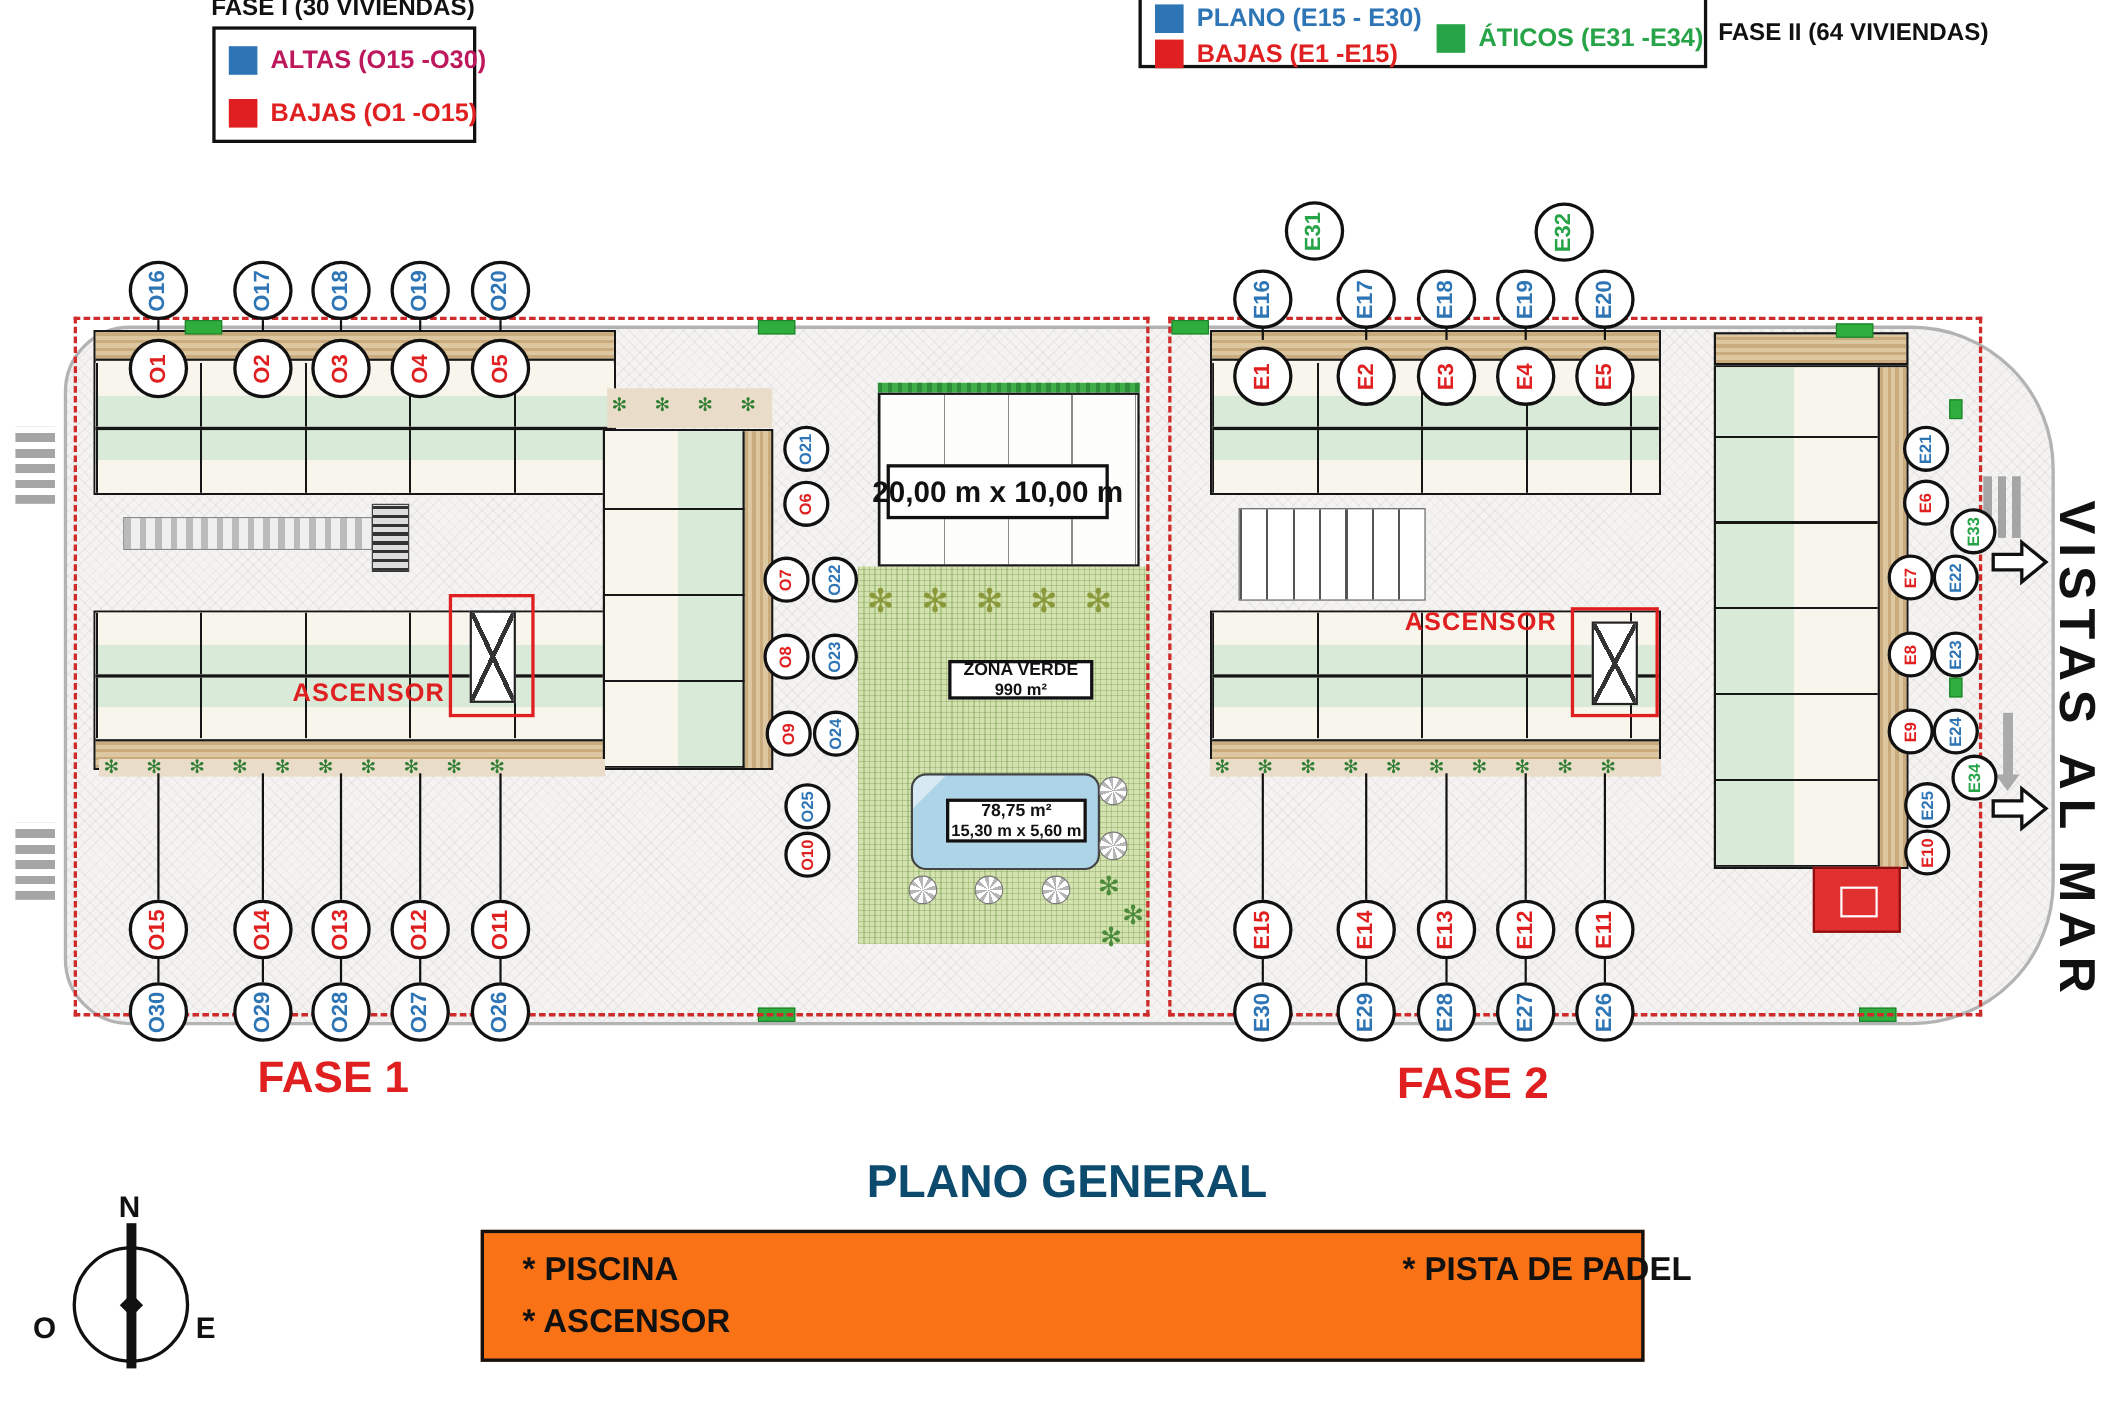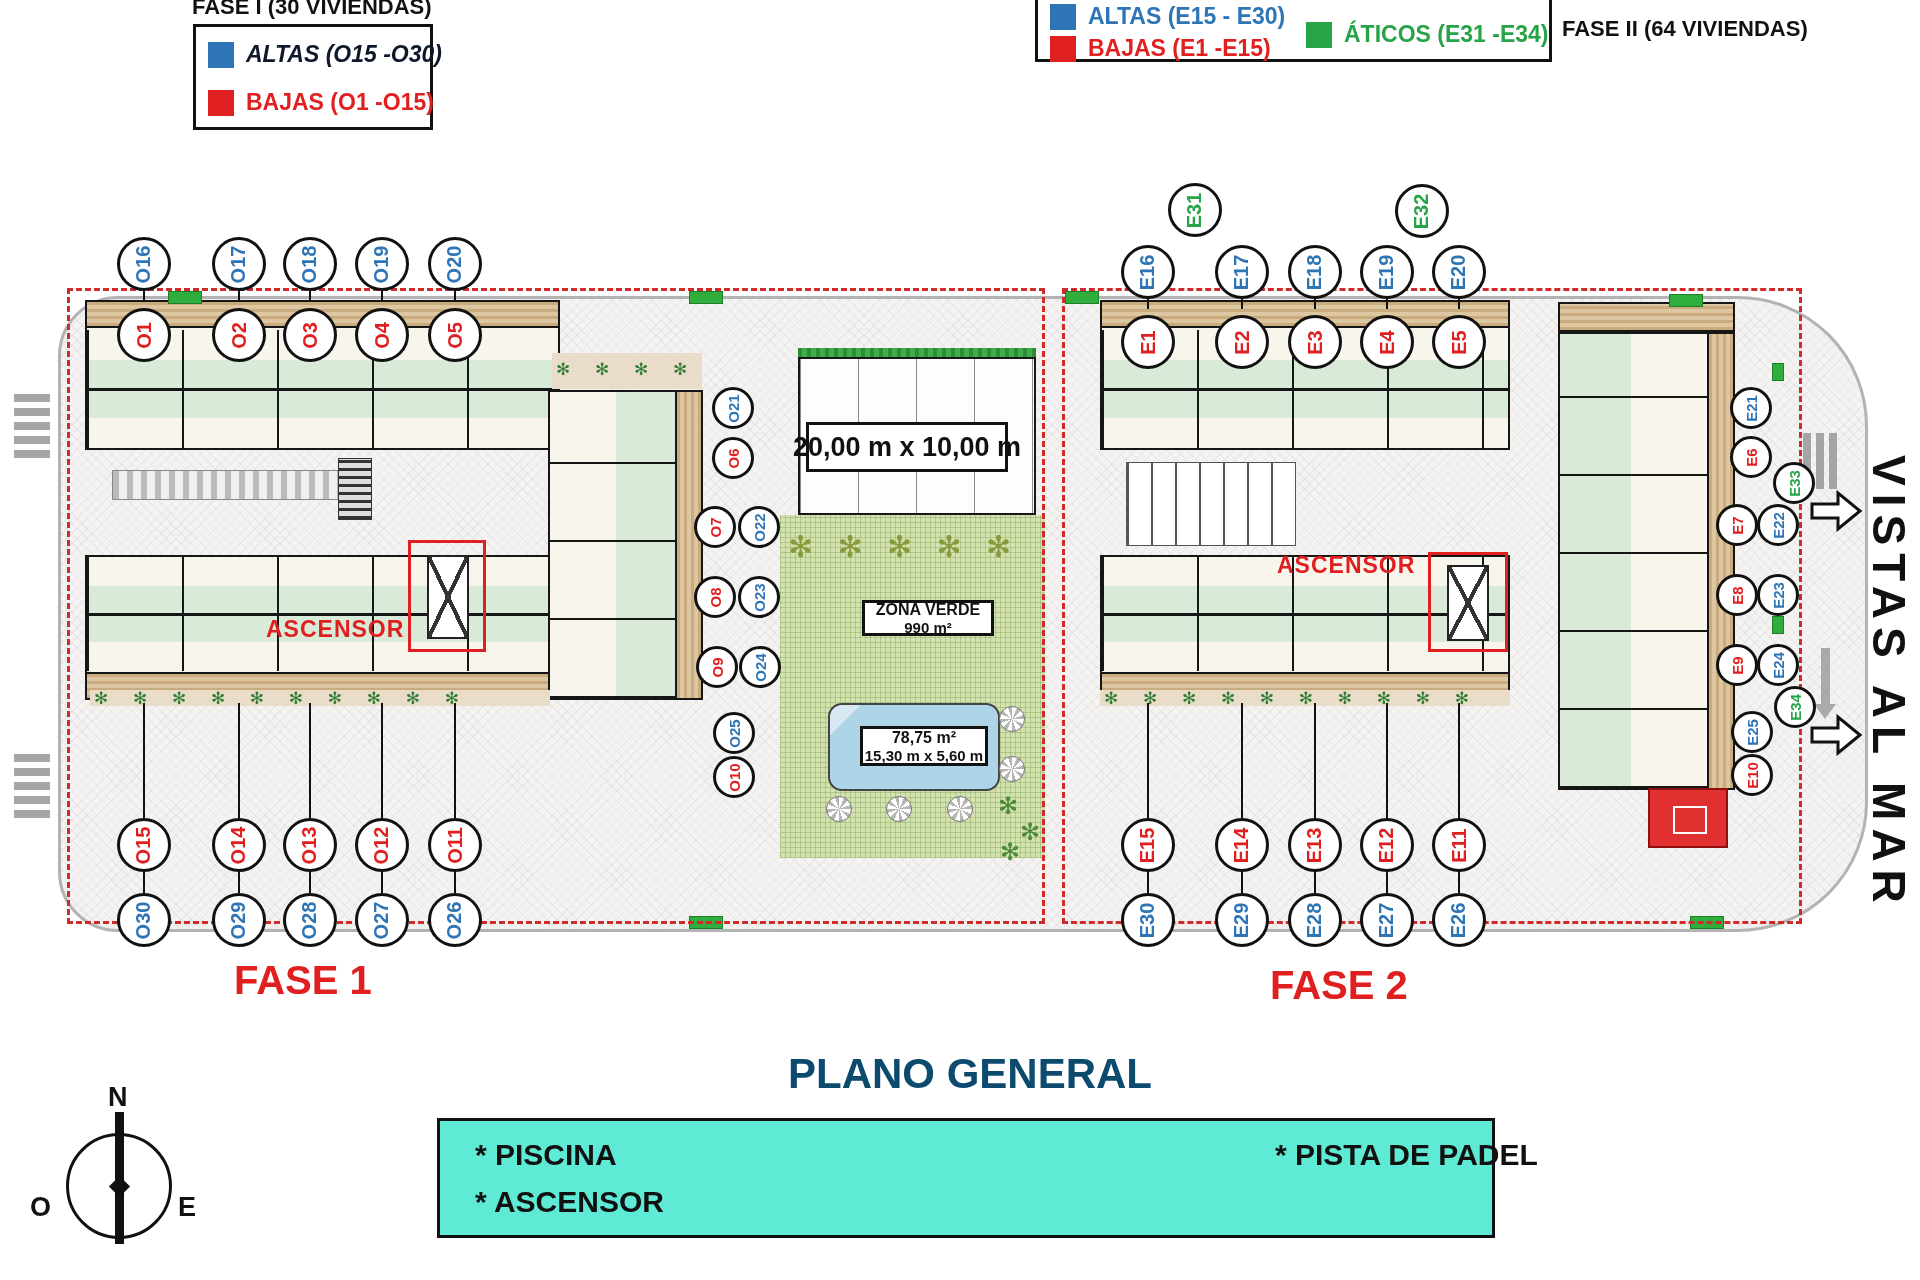--- a/index.html
+++ b/index.html
@@ -73,51 +73,51 @@
   .gArrowHead{width:0;height:0;border-left:11px solid transparent;border-right:11px solid transparent;border-top:15px solid #aaa;z-index:8}
 
   
   .unit{position:absolute;background:#fff;border:3px solid #111;border-radius:50%;
     display:flex;align-items:center;justify-content:center;z-index:30}
   .unit span{transform:rotate(-90deg);font-weight:bold;white-space:nowrap}
   .stem{position:absolute;width:2px;background:#111;z-index:26}
 
   
   .main-title{font-weight:bold;font-size:42px;color:#0c4a6e;z-index:21;white-space:nowrap}
-  .amen{border:3px solid #111;background:#5eead4;z-index:21;display:grid;
+  .amen{border:3px solid #111;background:#f97316;z-index:21;display:grid;
     grid-template-columns:330px 470px 240px;grid-template-rows:1fr 1fr;align-items:center;padding:10px 0 10px 35px}
   .amen div{font-weight:bold;font-size:30px;color:#111;white-space:nowrap}
 
   
   .comp-circle{border:3px solid #111;border-radius:50%;background:#fff;z-index:21}
   .comp-needle{background:#111;z-index:22}
   .comp-diamond{background:#111;transform:rotate(45deg);z-index:22}
   .comp-lbl{font-weight:bold;font-size:27px;color:#111;z-index:23}
 </style>
 </head>
 <body>
 
 <div class="stage">
 
   <div class="abs lgd-title" style="left:192px;top:-6px;font-size:22px">FASE I (30 VIVIENDAS)</div>
   <div class="abs lgd-box" style="left:193px;top:24px;width:240px;height:106px">
     <div class="lgd-row" style="left:12px;top:14px">
       <div class="sw" style="background: rgb(46, 117, 182);"></div>
-      <span style="color: #0f172a; font-style: italic;">ALTAS (O15 -O30)</span>
+      <span style="color: #be185d;">ALTAS (O15 -O30)</span>
     </div>
     <div class="lgd-row" style="left:12px;top:62px">
       <div class="sw" style="background: rgb(224, 32, 32);"></div>
       <span style="color: rgb(224, 32, 32);">BAJAS (O1 -O15)</span>
     </div>
   </div>
 
   <div class="abs lgd-box" style="left:1035px;top:-8px;width:517px;height:70px">
     <div class="lgd-row" style="left:12px;top:8px">
       <div class="sw" style="background: rgb(46, 117, 182);"></div>
-      <span style="color: rgb(46, 117, 182);">ALTAS (E15 - E30)</span>
+      <span style="color: rgb(46, 117, 182);">PLANO (E15 - E30)</span>
     </div>
     <div class="lgd-row" style="left:12px;top:40px">
       <div class="sw" style="background: rgb(224, 32, 32);"></div>
       <span style="color: rgb(224, 32, 32);">BAJAS (E1 -E15)</span>
     </div>
     <div class="lgd-row" style="left:268px;top:26px">
       <div class="sw" style="background: rgb(39, 163, 72);"></div>
       <span style="color: rgb(39, 163, 72);">ÁTICOS (E31 -E34)</span>
     </div>
   </div>

